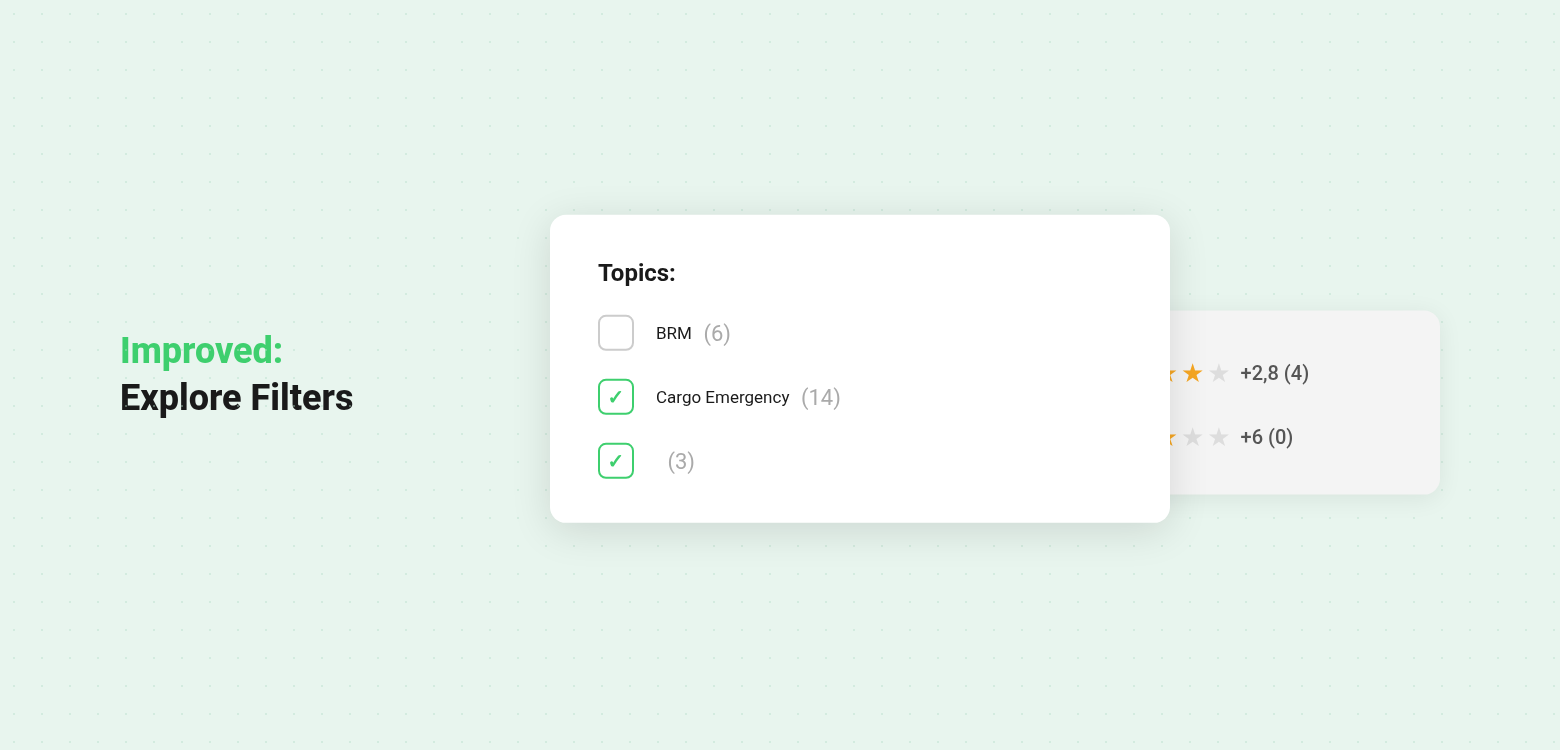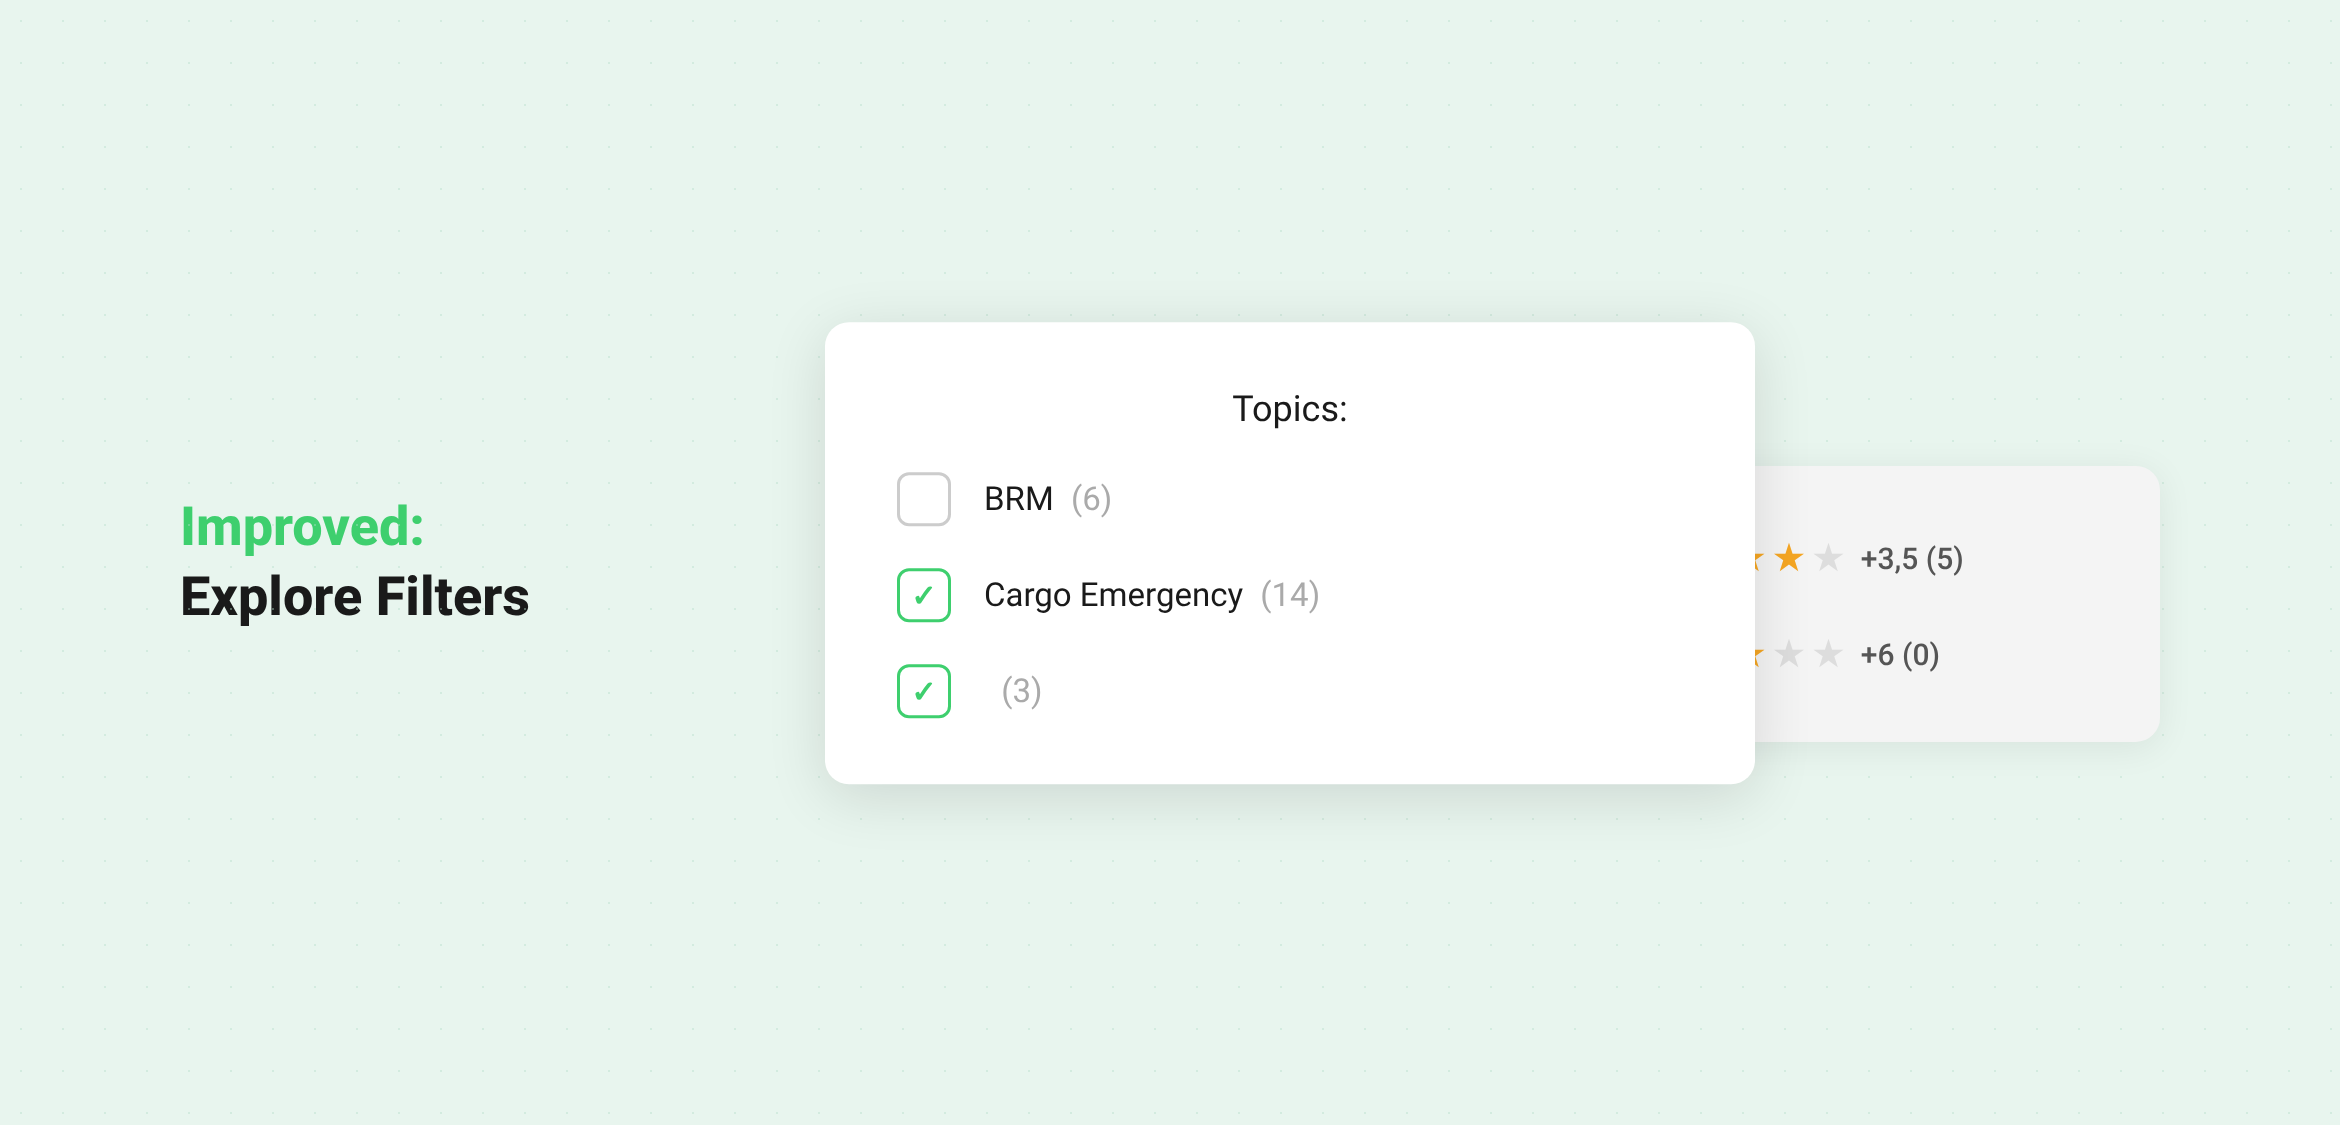--- a/index.html
+++ b/index.html
@@ -119,24 +119,23 @@
       background: #fff;
       border-radius: 16px;
       width: 620px;
       padding: 44px 48px 44px 48px;
       box-shadow: 0 8px 40px rgba(0,0,0,0.12);
       z-index: 2;
     }
 
     .topics-title {
       font-size: 24px;
-      font-weight: 400;
+      font-weight: 700;
       color: #1a1a1a;
       margin-bottom: 28px;
-      text-align: center;
     }
 
     .topic-row {
       display: flex;
       align-items: center;
       margin-bottom: 28px;
     }
 
     .topic-row:last-child {
       margin-bottom: 0;
@@ -161,21 +160,21 @@
     }
 
     .checkmark {
       color: #3ecf6e;
       font-size: 20px;
       font-weight: 900;
       line-height: 1;
     }
 
     .topic-name {
-      font-size: 22px;
+      font-size: 17px;
       color: #1a1a1a;
       font-weight: 400;
     }
 
     .topic-count {
       font-size: 22px;
       color: #aaa;
       font-weight: 400;
       margin-left: 6px;
     }
@@ -193,21 +192,21 @@
   <div class="rating-card">
     <div class="rating-row">
       <div class="checkbox-small"></div>
       <div class="stars">
         <span class="star filled">★</span>
         <span class="star filled">★</span>
         <span class="star filled">★</span>
         <span class="star filled">★</span>
         <span class="star empty">★</span>
       </div>
-      <span class="rating-text">+3,5  (5)</span>
+      <span class="rating-text">+2,8  (4)</span>
     </div>
     <div class="rating-row">
       <div class="checkbox-small"></div>
       <div class="stars">
         <span class="star filled">★</span>
         <span class="star filled">★</span>
         <span class="star filled">★</span>
         <span class="star empty">★</span>
         <span class="star empty">★</span>
       </div>

